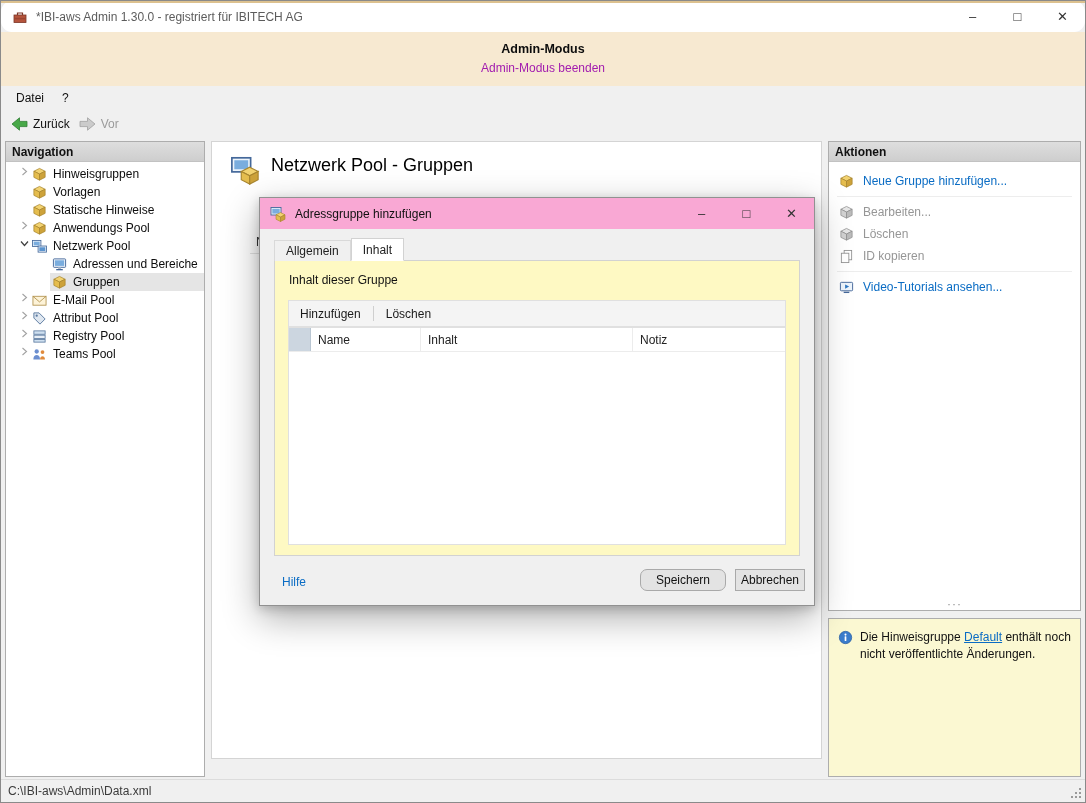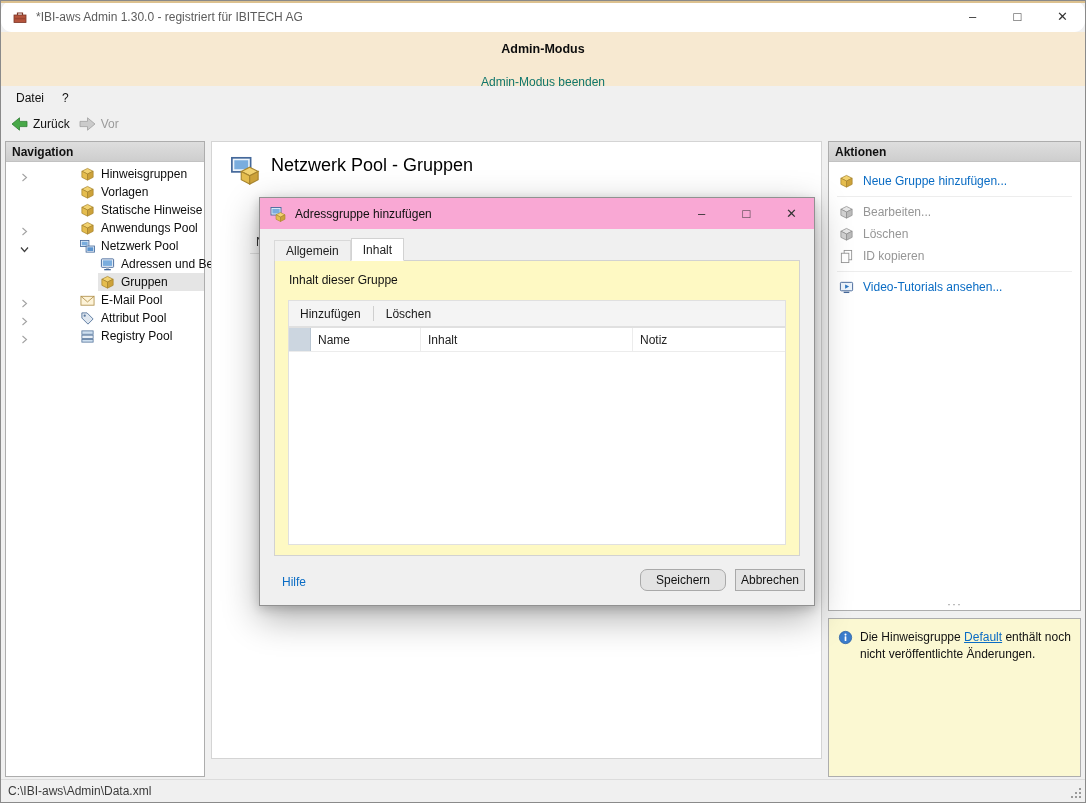--- a/index.html
+++ b/index.html
@@ -14,37 +14,37 @@
   
   .titlebar { position:absolute; top:0; left:0; right:0; height:31px; background:#fff; display:flex; align-items:center;border-radius:11px; }
   .app-icon { width:16px; height:16px; margin-left:11px; flex:none; }
   .win-title { margin-left:8px; color:#5c5c5c; font-size:12px; white-space:nowrap; }
   .win-controls { margin-left:auto; display:flex; height:100%; }
   .win-btn { width:45px; height:100%; display:flex; align-items:center; justify-content:center; color:#333; font-size:13px; cursor:default; }
 
   
   .banner { position:absolute; top:31px; left:0; right:0; height:54px; background:#f7e9d1; text-align:center; }
   .banner-title { padding-top:10px; font-weight:bold; font-size:12.5px; color:#0d0d0d; }
-  .banner-link { display:block; margin-top:19px; color:#0f766e; cursor:pointer; }
+  .banner-link { display:block; margin-top:5px; color:#a21caf; cursor:pointer; }
 
   
   .menubar { position:absolute; top:85px; left:0; right:0; height:24px; display:flex; align-items:center; padding-left:6px; }
   .menu-item { padding:0 9px; height:100%; display:flex; align-items:center; color:#111; }
   .toolbar { position:absolute; top:109px; left:0; right:0; height:28px; display:flex; align-items:center; padding-left:8px; }
   .tb-group { display:flex; align-items:center; gap:5px; padding:0 7px 0 2px; }
   .tb-label { color:#111; }
   .tb-label.disabled { color:#9b9b9b; }
 
   
   .panel-header { height:20px; background:linear-gradient(#dedede,#cecece); font-weight:bold; line-height:20px; padding-left:6px; color:#111; border-bottom:1px solid #c2c2c2; }
 
   
   .nav-panel { position:absolute; left:4px; top:140px; width:200px; height:636px; background:#fff; border:1px solid #adadad; }
   .tree { padding-top:3px; }
-  .tree-row { height:18px; display:flex; align-items:flex-end; cursor:default;gap:48px; }
+  .tree-row { height:18px; display:flex; align-items:flex-start; cursor:default; }
   .exp { width:12px; height:12px; margin-left:12px; flex:none; display:flex; align-items:center; justify-content:center; }
   .tree-row.lvl1 .exp { margin-left:32px; }
   .hl { flex:1; height:18px; display:flex; align-items:center; min-width:0; }
   .tree-row.selected .hl { background:#e5e5e5; }
   .ticon { width:16px; height:15px; margin:0 5px 0 2px; flex:none; display:flex; align-items:center; }
   .i15 { width:15px; height:15px; }
   .i13 { width:13px; height:13px; }
   .tlabel { white-space:nowrap; color:#0d0d0d; }
 
   
@@ -361,20 +361,35 @@
         <span class="hl">
             <span class="ticon">
               <svg class="i15" viewBox="0 0 16 16">
                 <use href="#s-reg"></use>
               </svg>
             </span>
             <span class="tlabel">Registry Pool</span>
           </span>
       </div>
 
+      <div class="tree-row lvl0">
+        <span class="exp">
+            <svg width="9" height="9" viewBox="0 0 9 9">
+              <path d="M2.5 1 L6.5 4.5 L2.5 8" fill="none" stroke="#a2a2a2" stroke-width="1.1"></path>
+            </svg>
+          </span>
+        <span class="hl">
+            <span class="ticon">
+              <svg class="i15" viewBox="0 0 16 16">
+                <use href="#s-teams"></use>
+              </svg>
+            </span>
+            <span class="tlabel">Teams Pool</span>
+          </span>
+      </div>
 
     </div>
   </div>
 
   <div class="content-panel">
     <div class="content-head">
       <svg width="30" height="30" viewBox="0 0 16 16">
           <use href="#s-grpbox"></use>
         </svg>
       <span class="content-title">Netzwerk Pool - Gruppen</span>

